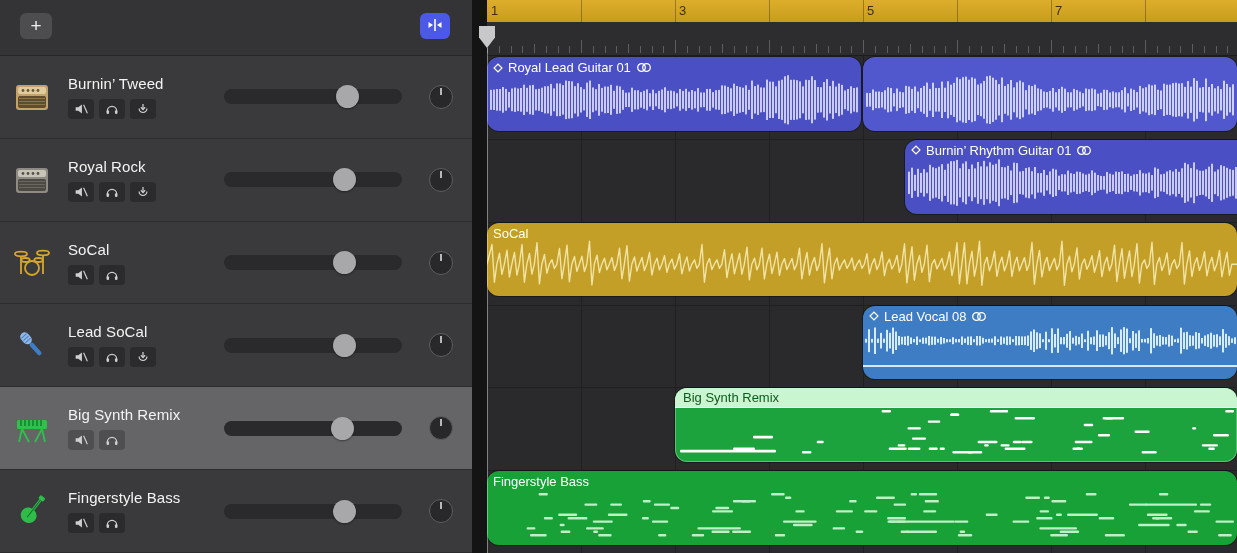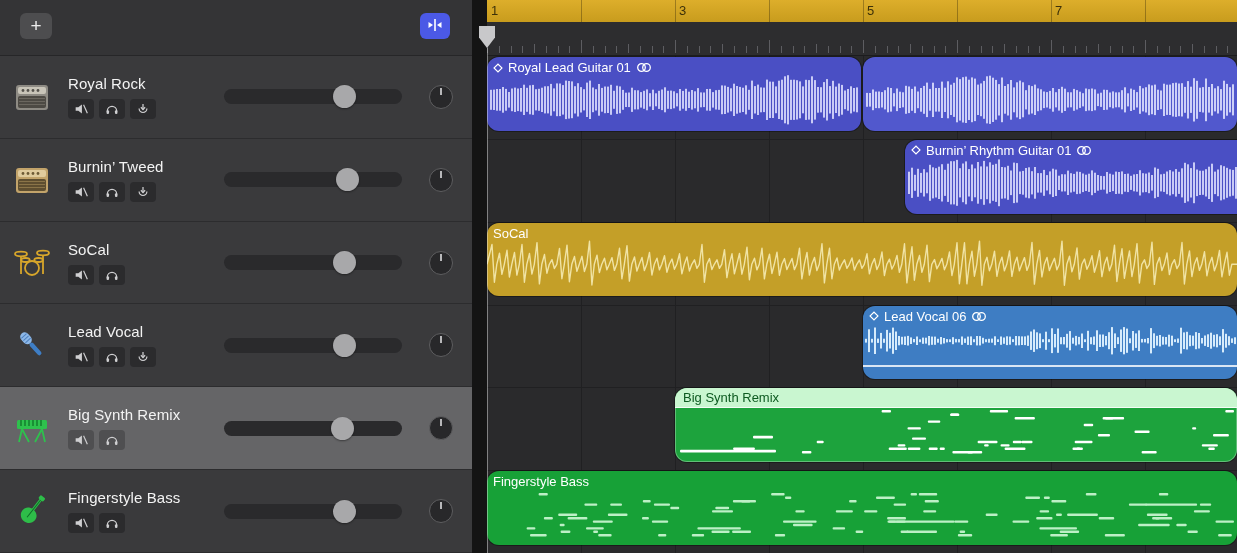--- a/index.html
+++ b/index.html
@@ -79,20 +79,71 @@
             <path d="M1.5 4l4.5 3-4.5 3z" fill="#fff"></path>
             <path d="M14.5 4l-4.5 3 4.5 3z" fill="#fff"></path>
           </svg>
         </span>
       </button>
     </div>
     <div id="tracks">
         <div class="track-row">
           <div class="track-icon">
             <svg viewBox="0 0 40 40">
+              <rect x="4" y="8" width="32" height="25" rx="3" fill="#c2a36a"></rect>
+              <rect x="6" y="10" width="28" height="7" rx="2" fill="#e0cb9d"></rect>
+              <circle cx="11" cy="13.5" r="1.4" fill="#6d5a35"></circle>
+              <circle cx="16" cy="13.5" r="1.4" fill="#6d5a35"></circle>
+              <circle cx="21" cy="13.5" r="1.4" fill="#6d5a35"></circle>
+              <circle cx="26" cy="13.5" r="1.4" fill="#6d5a35"></circle>
+              <rect x="6" y="19" width="28" height="12" rx="2" fill="#5e4e30"></rect>
+              <path d="M7 21.5h26M7 24.5h26M7 27.5h26" stroke="#8a7448" stroke-width="1"></path>
+            </svg>
+          </div>
+          <div class="track-info">
+            <div class="track-name">Burnin’ Tweed</div>
+            <div class="track-controls">
+              <button class="tbtn">
+                <span class="cicon">
+                  <svg viewBox="0 0 18 14" width="15" height="12">
+                    <path d="M2 5h3.2L9.5 1.6v10.8L5.2 9H2z" fill="#cfcfd1"></path>
+                    <line x1="11.5" y1="2" x2="16" y2="12" stroke="#cfcfd1" stroke-width="1.4"></line>
+                  </svg>
+                </span>
+              </button>
+              <button class="tbtn">
+                <span class="cicon">
+                  <svg viewBox="0 0 18 15" width="14" height="12">
+                    <path d="M3 10a6 6 0 0 1 12 0" fill="none" stroke="#cfcfd1" stroke-width="1.6"></path>
+                    <rect x="2" y="9" width="3.2" height="5" rx="1.4" fill="#cfcfd1"></rect>
+                    <rect x="12.8" y="9" width="3.2" height="5" rx="1.4" fill="#cfcfd1"></rect>
+                  </svg>
+                </span>
+              </button>
+              <button class="tbtn">
+                <span class="cicon">
+                  <svg viewBox="0 0 18 15" width="14" height="12">
+                    <path d="M4 7a5 5 0 0 0 10 0" fill="none" stroke="#cfcfd1" stroke-width="1.6"></path>
+                    <line x1="9" y1="1" x2="9" y2="8" stroke="#cfcfd1" stroke-width="1.6"></line>
+                    <path d="M6.3 5.2 9 8.2l2.7-3" fill="none" stroke="#cfcfd1" stroke-width="1.6"></path>
+                  </svg>
+                </span>
+              </button>
+            </div>
+          </div>
+          <div class="slider-wrap">
+            <div class="slider">
+              <div class="slider-thumb" style="left: 112px;"></div>
+            </div>
+          </div>
+          <div class="knob"></div>
+        </div>
+        <div class="track-row">
+          <div class="track-icon">
+            <svg viewBox="0 0 40 40">
               <rect x="4" y="8" width="32" height="25" rx="3" fill="#8e8b84"></rect>
               <rect x="6" y="10" width="28" height="7" rx="2" fill="#c8c4b8"></rect>
               <circle cx="11" cy="13.5" r="1.4" fill="#55524c"></circle>
               <circle cx="16" cy="13.5" r="1.4" fill="#55524c"></circle>
               <circle cx="21" cy="13.5" r="1.4" fill="#55524c"></circle>
               <circle cx="26" cy="13.5" r="1.4" fill="#55524c"></circle>
               <rect x="6" y="19" width="28" height="12" rx="2" fill="#4d4a44"></rect>
               <path d="M7 21.5h26M7 24.5h26M7 27.5h26" stroke="#6b675f" stroke-width="1"></path>
             </svg>
           </div>
@@ -123,71 +174,20 @@
                     <line x1="9" y1="1" x2="9" y2="8" stroke="#cfcfd1" stroke-width="1.6"></line>
                     <path d="M6.3 5.2 9 8.2l2.7-3" fill="none" stroke="#cfcfd1" stroke-width="1.6"></path>
                   </svg>
                 </span>
               </button>
             </div>
           </div>
           <div class="slider-wrap">
             <div class="slider">
               <div class="slider-thumb" style="left: 109px;"></div>
-            </div>
-          </div>
-          <div class="knob"></div>
-        </div>
-        <div class="track-row">
-          <div class="track-icon">
-            <svg viewBox="0 0 40 40">
-              <rect x="4" y="8" width="32" height="25" rx="3" fill="#c2a36a"></rect>
-              <rect x="6" y="10" width="28" height="7" rx="2" fill="#e0cb9d"></rect>
-              <circle cx="11" cy="13.5" r="1.4" fill="#6d5a35"></circle>
-              <circle cx="16" cy="13.5" r="1.4" fill="#6d5a35"></circle>
-              <circle cx="21" cy="13.5" r="1.4" fill="#6d5a35"></circle>
-              <circle cx="26" cy="13.5" r="1.4" fill="#6d5a35"></circle>
-              <rect x="6" y="19" width="28" height="12" rx="2" fill="#5e4e30"></rect>
-              <path d="M7 21.5h26M7 24.5h26M7 27.5h26" stroke="#8a7448" stroke-width="1"></path>
-            </svg>
-          </div>
-          <div class="track-info">
-            <div class="track-name">Burnin’ Tweed</div>
-            <div class="track-controls">
-              <button class="tbtn">
-                <span class="cicon">
-                  <svg viewBox="0 0 18 14" width="15" height="12">
-                    <path d="M2 5h3.2L9.5 1.6v10.8L5.2 9H2z" fill="#cfcfd1"></path>
-                    <line x1="11.5" y1="2" x2="16" y2="12" stroke="#cfcfd1" stroke-width="1.4"></line>
-                  </svg>
-                </span>
-              </button>
-              <button class="tbtn">
-                <span class="cicon">
-                  <svg viewBox="0 0 18 15" width="14" height="12">
-                    <path d="M3 10a6 6 0 0 1 12 0" fill="none" stroke="#cfcfd1" stroke-width="1.6"></path>
-                    <rect x="2" y="9" width="3.2" height="5" rx="1.4" fill="#cfcfd1"></rect>
-                    <rect x="12.8" y="9" width="3.2" height="5" rx="1.4" fill="#cfcfd1"></rect>
-                  </svg>
-                </span>
-              </button>
-              <button class="tbtn">
-                <span class="cicon">
-                  <svg viewBox="0 0 18 15" width="14" height="12">
-                    <path d="M4 7a5 5 0 0 0 10 0" fill="none" stroke="#cfcfd1" stroke-width="1.6"></path>
-                    <line x1="9" y1="1" x2="9" y2="8" stroke="#cfcfd1" stroke-width="1.6"></line>
-                    <path d="M6.3 5.2 9 8.2l2.7-3" fill="none" stroke="#cfcfd1" stroke-width="1.6"></path>
-                  </svg>
-                </span>
-              </button>
-            </div>
-          </div>
-          <div class="slider-wrap">
-            <div class="slider">
-              <div class="slider-thumb" style="left: 112px;"></div>
             </div>
           </div>
           <div class="knob"></div>
         </div>
         <div class="track-row">
           <div class="track-icon">
             <svg viewBox="0 0 40 40" fill="none" stroke="#d7a62b" stroke-width="1.8">
               <ellipse cx="9" cy="11" rx="6" ry="2.3"></ellipse>
               <line x1="9" y1="13" x2="9" y2="31"></line>
               <ellipse cx="31" cy="10" rx="6" ry="2.3"></ellipse>
@@ -230,21 +230,21 @@
           <div class="track-icon">
             <svg viewBox="0 0 40 40">
               <g transform="rotate(-42 20 20)">
                 <rect x="15.5" y="4.5" width="9" height="13" rx="4.5" fill="#8db8e8"></rect>
                 <path d="M16.5 8h7M16.5 11h7M16.5 14h7" stroke="#4d7fbe" stroke-width="1"></path>
                 <rect x="17.8" y="17.5" width="4.4" height="15.5" rx="2.1" fill="#3e7ec6"></rect>
               </g>
             </svg>
           </div>
           <div class="track-info">
-            <div class="track-name">Lead Vocal</div>
+            <div class="track-name">Lead SoCal</div>
             <div class="track-controls">
               <button class="tbtn">
                 <span class="cicon">
                   <svg viewBox="0 0 18 14" width="15" height="12">
                     <path d="M2 5h3.2L9.5 1.6v10.8L5.2 9H2z" fill="#cfcfd1"></path>
                     <line x1="11.5" y1="2" x2="16" y2="12" stroke="#cfcfd1" stroke-width="1.4"></line>
                   </svg>
                 </span>
               </button>
               <button class="tbtn">
@@ -1001,21 +1001,21 @@
               <rect x="371" y="31.3" width="2" height="6.8" fill="#d6ebfb"></rect>
               <rect x="0" y="59.1" width="374" height="1.8" fill="rgba(255,255,255,0.9)"></rect>
             </svg>
           </div>
           <div class="region-label">
             <span class="ricon">
               <svg width="10" height="10" viewBox="0 0 10 10">
                 <rect x="2.2" y="2.2" width="5.6" height="5.6" transform="rotate(45 5 5)" fill="none" stroke="#fff" stroke-width="1.2"></rect>
               </svg>
             </span>
-            <span>Lead Vocal 06</span>
+            <span>Lead Vocal 08</span>
             <span class="ricon">
               <svg width="16" height="11" viewBox="0 0 16 11">
                 <circle cx="5.5" cy="5.5" r="3.8" fill="none" stroke="#fff" stroke-width="1.3"></circle>
                 <circle cx="10.5" cy="5.5" r="3.8" fill="none" stroke="#fff" stroke-width="1.3"></circle>
               </svg>
             </span>
           </div>
         </div>
         <div class="region selected" style="left: 188px; top: 332.3px; width: 562px; height: 73.8px; background: rgb(29, 163, 61);">
           <div class="region-content">

